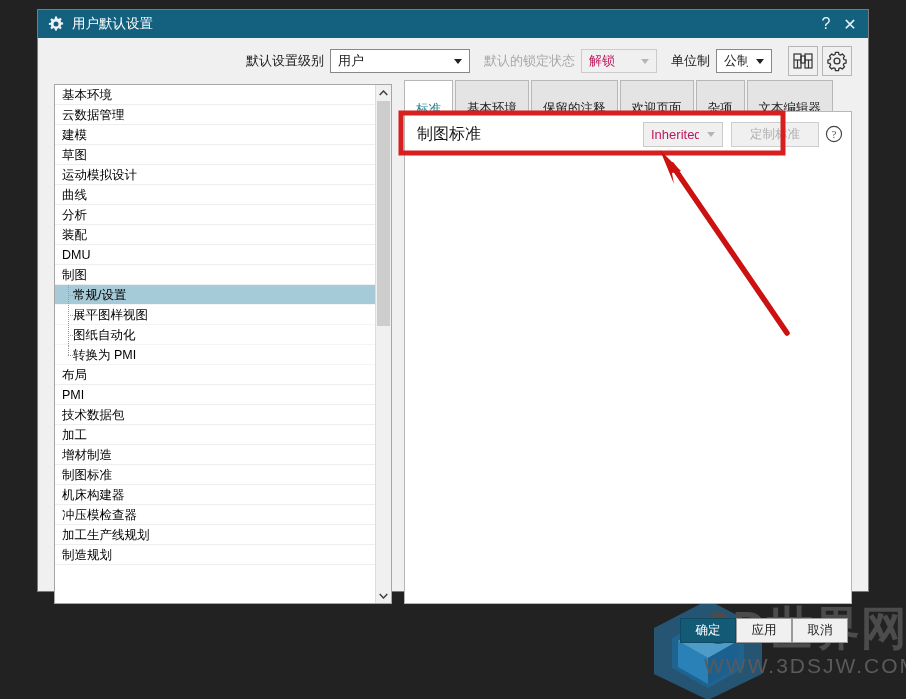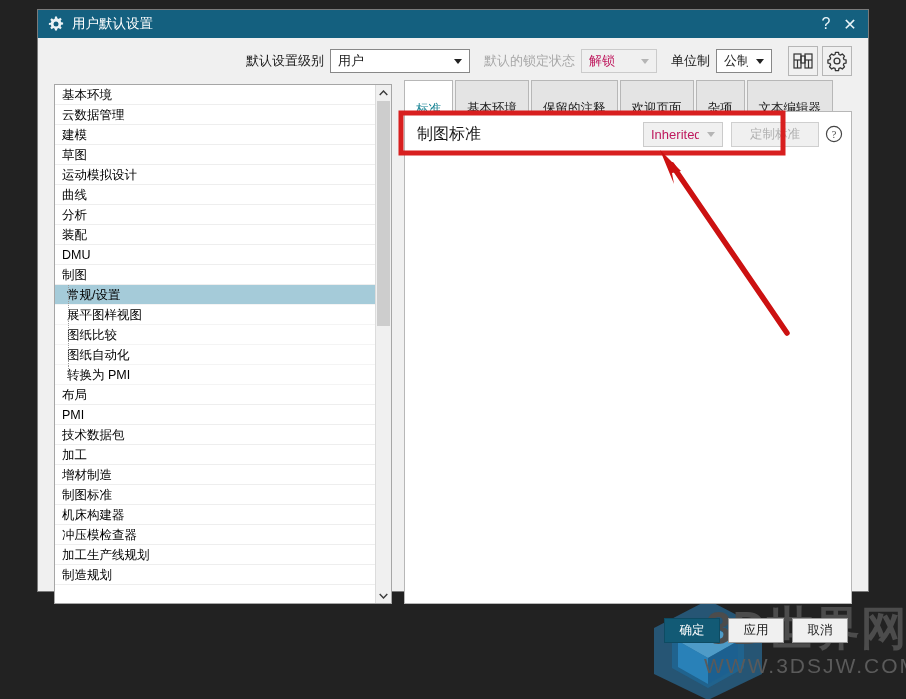--- a/index.html
+++ b/index.html
@@ -83,21 +83,21 @@
     width:338px;height:520px;background:#ffffff;border:1px solid #a6a6a6;
     box-sizing:border-box;position:relative;overflow:hidden;
     display:flex;
   }
   #tree{flex:1 1 auto;overflow:hidden;}
   .node{
     height:20px;line-height:20px;font-size:12.5px;color:#000000;
     border-bottom:1px solid #eeeeee;padding-left:7px;white-space:nowrap;
     box-sizing:border-box;
   }
-  .node.child{padding-left:12px;position:relative;border-bottom:1px solid #f4f4f4;}
+  .node.child{padding-left:18px;position:relative;border-bottom:1px solid #f4f4f4;}
   .node.child:before{
     content:"";position:absolute;left:13px;top:0;width:0;height:100%;
     border-left:1px dotted #9a9a9a;
   }
   .node.child:after{
     content:"";position:absolute;left:13px;top:10px;width:9px;height:0;
     border-top:1px dotted #9a9a9a;
   }
   .node.child.last:before{height:10px;}
   .node.sel{background:#a5cbd9;}
@@ -144,21 +144,21 @@
 
   
   #footer{
     height:auto;display:flex;justify-content:flex-end;align-items:center;
     padding:14px 20px 0 0;
   }
   .fbtn{
     min-width:56px;height:25px;padding:0 12px;font-size:12.5px;
     display:flex;align-items:center;justify-content:center;
     border:1px solid #9a9a9a;background:#f0f0f0;color:#1a1a1a;
-    margin-left:8px;box-sizing:border-box;
+    box-sizing:border-box;
   }
   .fbtn.primary{background:#125a75;color:#ffffff;border-color:#0e4b62;}
 
   
   #anno{position:absolute;left:0;top:0;width:906px;height:699px;z-index:9;pointer-events:none;}
 </style>
 </head>
 <body>
 
 <div id="watermark">
@@ -233,21 +233,20 @@
           <div class="node">建模</div>
           <div class="node">草图</div>
           <div class="node">运动模拟设计</div>
           <div class="node">曲线</div>
           <div class="node">分析</div>
           <div class="node">装配</div>
           <div class="node">DMU</div>
           <div class="node">制图</div>
           <div class="node child sel">常规/设置</div>
           <div class="node child">展平图样视图</div>
-          <div class="node child">图纸比较</div>
           <div class="node child">图纸自动化</div>
           <div class="node child last">转换为 PMI</div>
           <div class="node">布局</div>
           <div class="node">PMI</div>
           <div class="node">技术数据包</div>
           <div class="node">加工</div>
           <div class="node">增材制造</div>
           <div class="node">制图标准</div>
           <div class="node">机床构建器</div>
           <div class="node">冲压模检查器</div>

